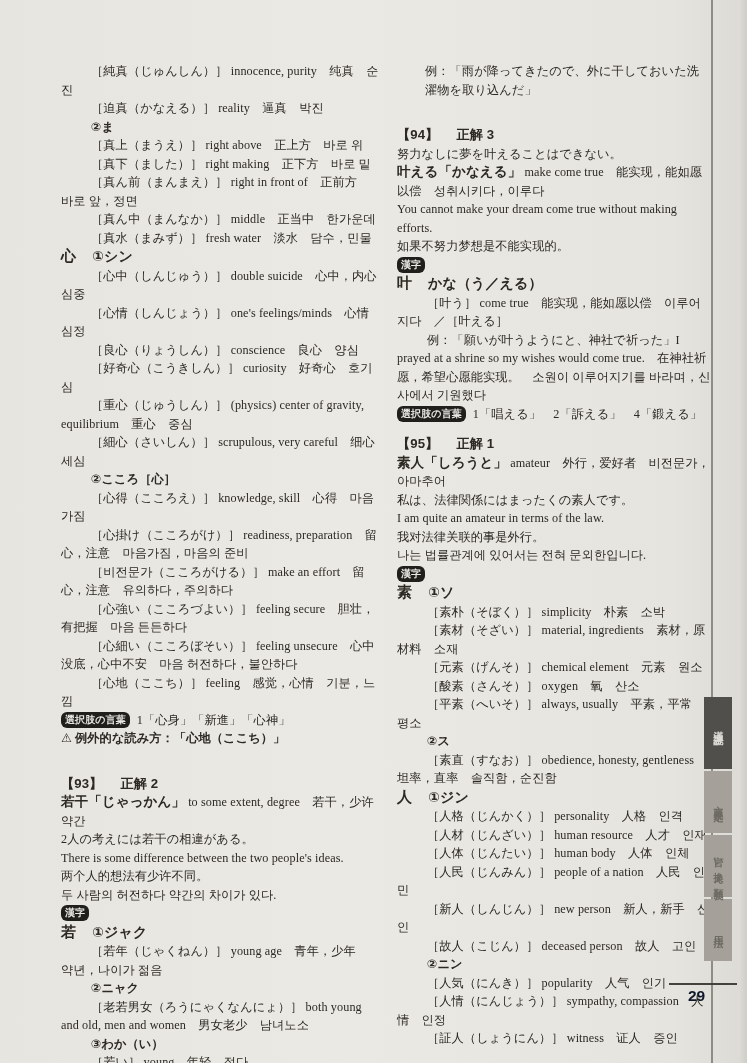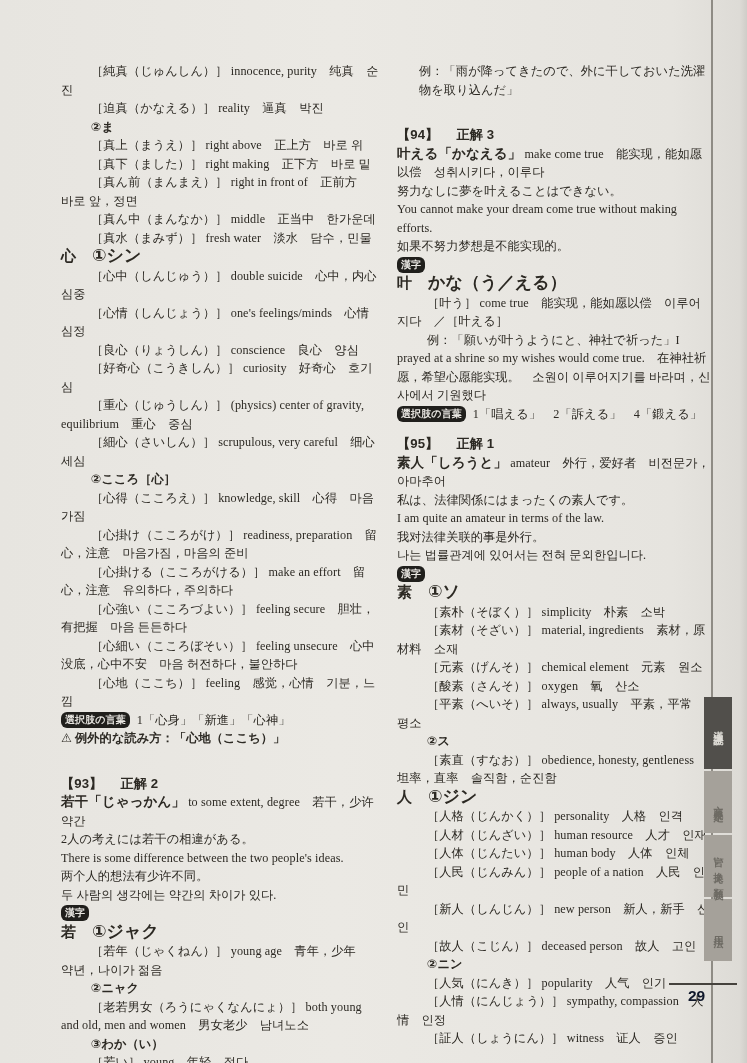--- a/index.html
+++ b/index.html
@@ -7,24 +7,24 @@
     width:747px;height:1063px;position:relative;overflow:hidden;
     background:linear-gradient(90deg,#e7e5e0 0%,#ebe9e4 45%,#e6e4df 90%,#dddbd6 99%,#cfcdc8 100%);
     font-family:"Liberation Serif","DejaVu Serif",serif;
   }
   .edge-line{position:absolute;left:711px;top:0;width:2px;height:1063px;background:#8f8c85;}
   .col{position:absolute;top:62px;}
   .col-left{left:61px;width:319px;}
   .col-right{left:397px;width:314px;}
   .blk{font-size:12.2px;line-height:18.5px;color:#2c2923;letter-spacing:.1px;}
   .entry{text-indent:30px;}
-  .example{margin-left:22px;}
+  .example{margin-left:28px;}
   .subhead{text-indent:30px;font-family:"Liberation Sans","DejaVu Sans",sans-serif;font-weight:bold;}
   .headword .kanji{font-family:"Liberation Sans","DejaVu Sans",sans-serif;font-weight:bold;font-size:15px;}
-  .headword .hreading{font-family:"Liberation Sans","DejaVu Sans",sans-serif;font-weight:bold;font-size:17px;margin-left:16px;}
+  .headword .hreading{font-family:"Liberation Sans","DejaVu Sans",sans-serif;font-weight:bold;font-size:14px;margin-left:16px;}
   .qhead{font-family:"Liberation Sans","DejaVu Sans",sans-serif;font-weight:bold;font-size:13.2px;margin-top:2px;}
   .qhead .answer{margin-left:18px;}
   .word .wjp{font-family:"Liberation Sans","DejaVu Sans",sans-serif;font-weight:bold;font-size:13.5px;}
   .badge{display:inline-block;background:#201f1c;color:#e9e7e2;font-family:"Liberation Sans","DejaVu Sans",sans-serif;
          font-size:10px;font-weight:bold;line-height:14px;padding:1px 4px;border-radius:6px;vertical-align:1px;}
   .choices .ctext{margin-left:7px;}
   .warn{font-weight:bold;}
   .warn .warn-icon{margin-right:3px;font-family:"DejaVu Sans",sans-serif;}
   .gap{height:25px;}
   .gap-sm{height:10px;}
@@ -55,47 +55,47 @@
     <div class="blk headword"><span class="kanji">心</span><span class="hreading">①シン</span></div>
     <div class="blk entry">［心中（しんじゅう）］ double suicide　心中，内心　심중</div>
     <div class="blk entry">［心情（しんじょう）］ one's feelings/minds　心情　심정</div>
     <div class="blk entry">［良心（りょうしん）］ conscience　良心　양심</div>
     <div class="blk entry">［好奇心（こうきしん）］ curiosity　好奇心　호기심</div>
     <div class="blk entry">［重心（じゅうしん）］ (physics) center of gravity, equilibrium　重心　중심</div>
     <div class="blk entry">［細心（さいしん）］ scrupulous, very careful　细心　세심</div>
     <div class="blk subhead">②こころ［心］</div>
     <div class="blk entry">［心得（こころえ）］ knowledge, skill　心得　마음가짐</div>
     <div class="blk entry">［心掛け（こころがけ）］ readiness, preparation　留心，注意　마음가짐，마음의 준비</div>
-    <div class="blk entry">［心掛ける（こころがける）］ make an effort　留心，注意　유의하다，주의하다</div>
+    <div class="blk entry">［비전문가（こころがける）］ make an effort　留心，注意　유의하다，주의하다</div>
     <div class="blk entry">［心強い（こころづよい）］ feeling secure　胆壮，有把握　마음 든든하다</div>
     <div class="blk entry">［心細い（こころぼそい）］ feeling unsecure　心中没底，心中不安　마음 허전하다，불안하다</div>
     <div class="blk entry">［心地（ここち）］ feeling　感觉，心情　기분，느낌</div>
     <div class="blk choices"><span class="badge">選択肢の言葉</span><span class="ctext">1「心身」「新進」「心神」</span></div>
     <div class="blk warn"><span class="warn-icon">⚠</span><span class="wtext">例外的な読み方：「心地（ここち）」</span></div>
     <div class="blk gap"></div>
     <div class="blk qhead"><span class="qnum">【93】</span><span class="answer">正解 2</span></div>
     <div class="blk word"><span class="wjp">若干「じゃっかん」</span><span class="wrest"> to some extent, degree　若干，少许　약간</span></div>
     <div class="blk sent">2人の考えには若干の相違がある。</div>
     <div class="blk sent">There is some difference between the two people's ideas.</div>
     <div class="blk sent">两个人的想法有少许不同。</div>
-    <div class="blk sent">두 사람의 생각에는 약간의 차이가 있다.</div>
+    <div class="blk sent">두 사람의 허전하다 약간의 차이가 있다.</div>
     <div class="blk badge-line"><span class="badge">漢字</span></div>
     <div class="blk headword"><span class="kanji">若</span><span class="hreading">①ジャク</span></div>
     <div class="blk entry">［若年（じゃくねん）］ young age　青年，少年　약년，나이가 젊음</div>
     <div class="blk subhead">②ニャク</div>
     <div class="blk entry">［老若男女（ろうにゃくなんにょ）］ both young and old, men and women　男女老少　남녀노소</div>
     <div class="blk subhead">③わか（い）</div>
     <div class="blk entry">［若い］ young　年轻　젊다</div>
   </div>
 <div class="col col-right" id="col-right">
     <div class="blk example">例：「雨が降ってきたので、外に干しておいた洗濯物を取り込んだ」</div>
     <div class="blk gap"></div>
     <div class="blk qhead"><span class="qnum">【94】</span><span class="answer">正解 3</span></div>
+    <div class="blk sent">努力なしに夢を叶えることはできない。</div>
     <div class="blk word"><span class="wjp">叶える「かなえる」</span><span class="wrest"> make come true　能实现，能如愿以偿　성취시키다，이루다</span></div>
-    <div class="blk sent">努力なしに夢を叶えることはできない。</div>
     <div class="blk sent">You cannot make your dream come true without making efforts.</div>
     <div class="blk sent">如果不努力梦想是不能实现的。</div>
     <div class="blk badge-line"><span class="badge">漢字</span></div>
     <div class="blk headword"><span class="kanji">叶</span><span class="hreading">かな（う／える）</span></div>
     <div class="blk entry">［叶う］ come true　能实现，能如愿以偿　이루어지다　／［叶える］</div>
     <div class="blk entry">例：「願いが叶うようにと、神社で祈った」I prayed at a shrine so my wishes would come true.　在神社祈愿，希望心愿能实现。　소원이 이루어지기를 바라며，신사에서 기원했다</div>
     <div class="blk choices"><span class="badge">選択肢の言葉</span><span class="ctext">1「唱える」　2「訴える」　4「鍛える」</span></div>
     <div class="blk gap-sm"></div>
     <div class="blk qhead"><span class="qnum">【95】</span><span class="answer">正解 1</span></div>
     <div class="blk word"><span class="wjp">素人「しろうと」</span><span class="wrest"> amateur　外行，爱好者　비전문가，아마추어</span></div>

